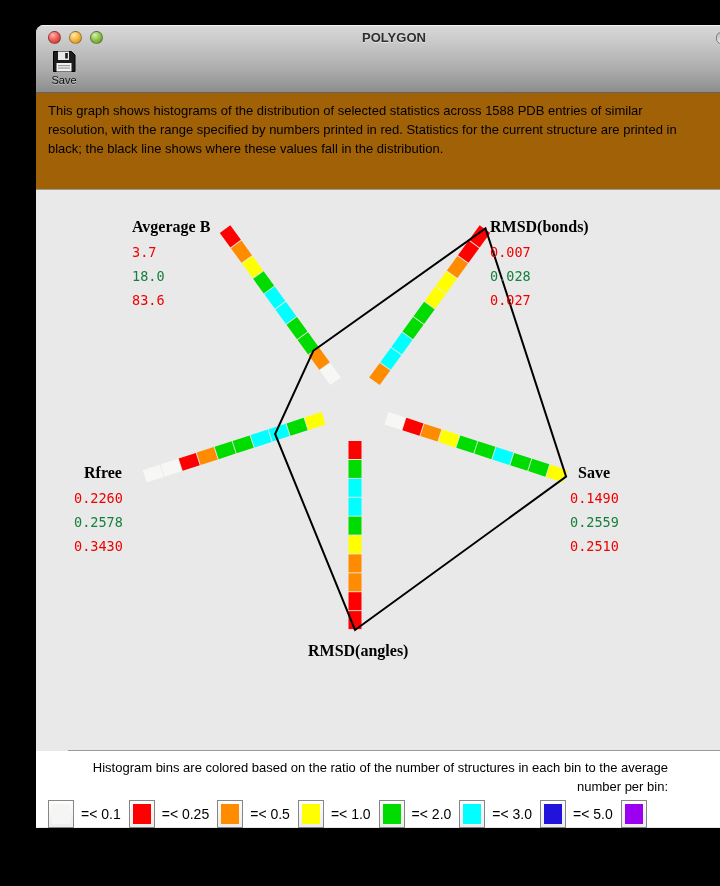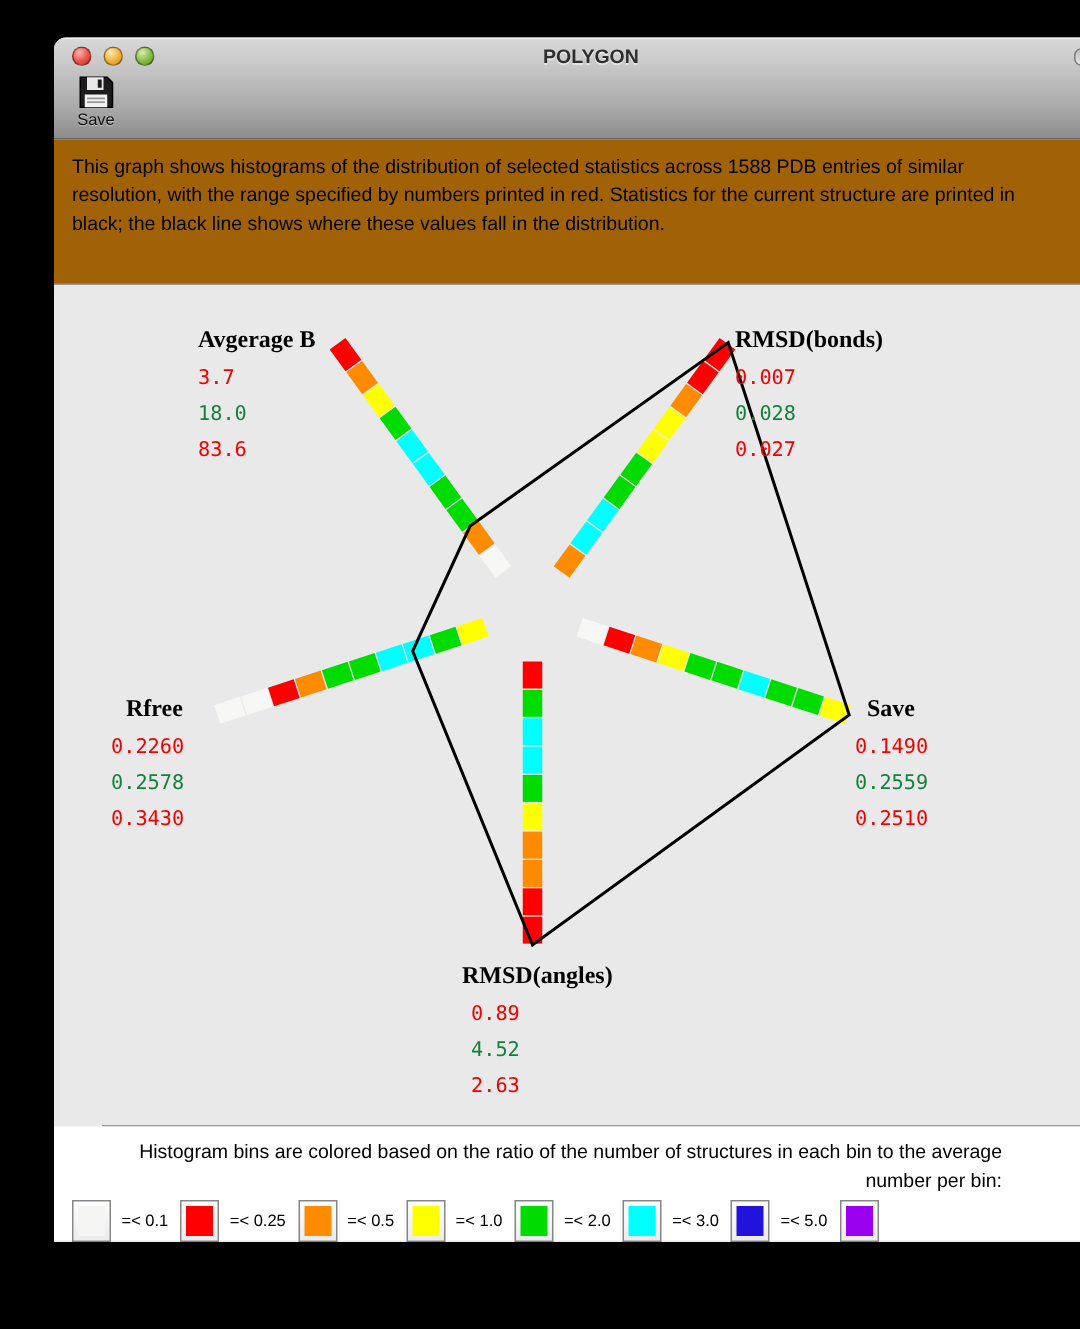--- a/index.html
+++ b/index.html
@@ -55,21 +55,21 @@
   .val-red{color:#f00000;}
   .val-black{color:#15803d;}
   
   .legend-panel{position:relative;height:76px;background:#ffffff;padding:7px 0 0 12px;box-sizing:border-box;text-align:right;}
   .legend-text{margin:0;font-size:13px;line-height:19px;color:#000;width:620px;}
   .legend-row{display:flex;align-items:center;margin-top:4px;margin-left:-4px;}
   .legend-item{display:flex;align-items:center;}
   .swatch-box{width:24px;height:26px;border:1px solid #868686;background:linear-gradient(#fdfdfd,#ececec);
               display:flex;align-items:center;justify-content:center;margin:0 7px 0 4px;}
   .swatch{width:18px;height:20px;}
-  .legend-item span{font-size:11px;color:#000;white-space:nowrap;margin-right:4px;}
+  .legend-item span{font-size:14px;color:#000;white-space:nowrap;margin-right:4px;}
   .resize-grip{position:absolute;right:1px;bottom:1px;width:14px;height:14px;}
 </style>
 </head>
 <body>
 
 <div class="stage">
   <div class="window">
 
     <div class="chrome">
       <div class="titlebar">
@@ -187,25 +187,20 @@
         <div class="axis-name" style="margin-left:8px;">Save</div>
         <div class="axis-values">
           <div class="val-red">0.1490</div>
           <div class="val-black">0.2559</div>
           <div class="val-red">0.2510</div>
         </div>
       </div>
 
       <div class="axis-block" style="left:240px;top:452px;">
         <div class="axis-name">RMSD(angles)</div>
-        <div class="axis-values" style="margin-left:6px;">
-          <div class="val-red">0.89</div>
-          <div class="val-black">4.52</div>
-          <div class="val-red">2.63</div>
-        </div>
       </div>
 
       <div class="axis-block" style="left:6px;top:274px;">
         <div class="axis-name" style="margin-left:10px;">Rfree</div>
         <div class="axis-values">
           <div class="val-red">0.2260</div>
           <div class="val-black">0.2578</div>
           <div class="val-red">0.3430</div>
         </div>
       </div>

